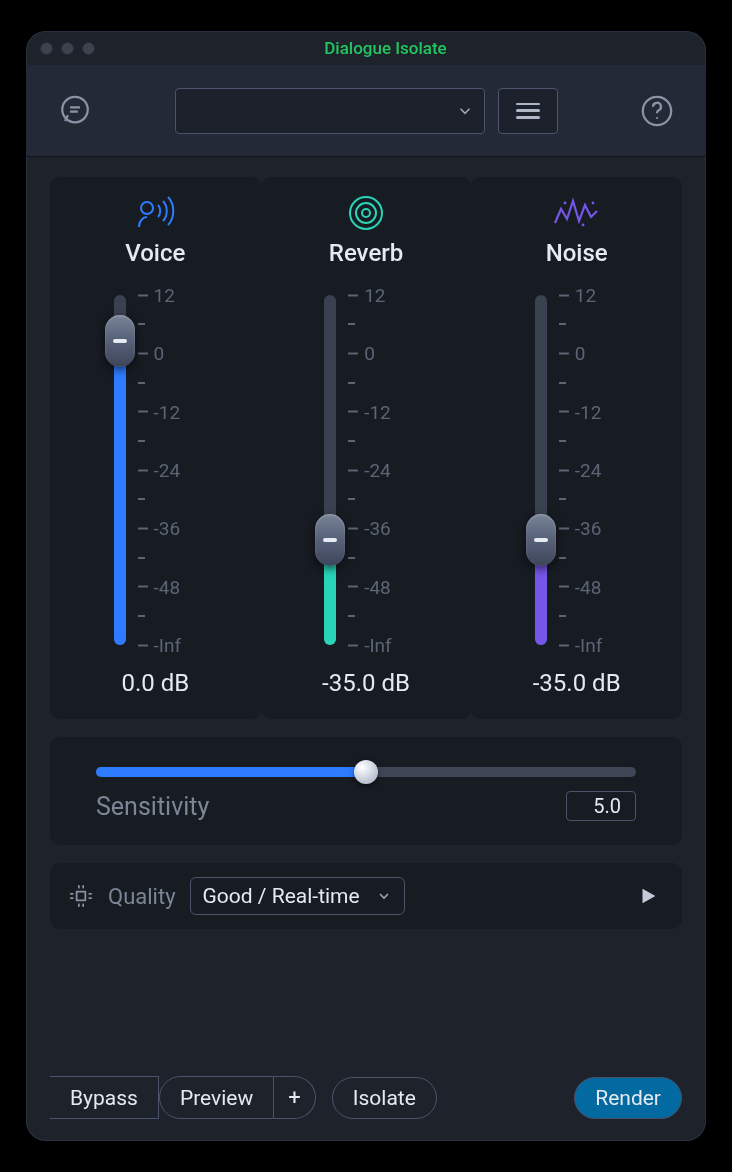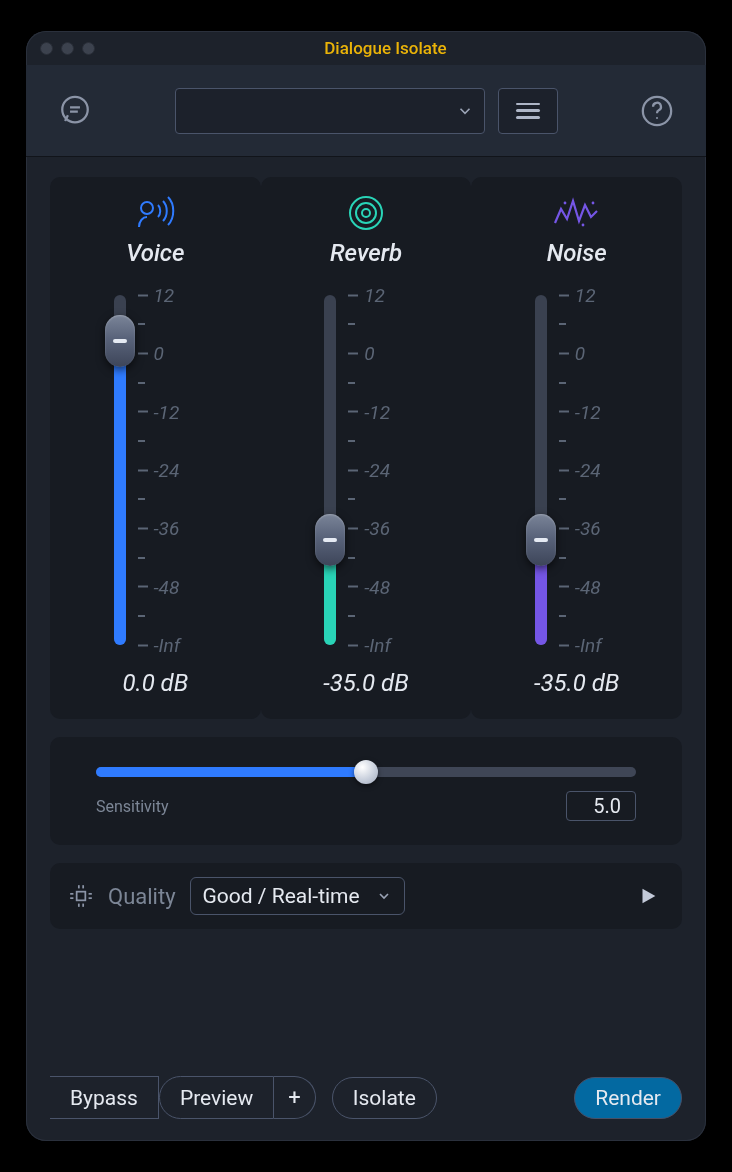--- a/index.html
+++ b/index.html
@@ -17,51 +17,51 @@
     --purple:#7556e6;
     --grey-light:#d4dae6;
     --grey-mid:#8f9aaf;
   }
   *{box-sizing:border-box;font-family:-apple-system,BlinkMacSystemFont,"Segoe UI",Roboto,sans-serif;}
   body{margin:0;background:#000;display:flex;align-items:center;justify-content:center;height:1172px;width:732px;overflow:hidden;}
   .window{width:680px;height:1110px;background:var(--win-bg);border-radius:20px;box-shadow:0 20px 60px rgba(0,0,0,.6), inset 0 0 0 1px #2a303c;display:flex;flex-direction:column;overflow:hidden;}
   .titlebar{height:34px;display:flex;align-items:center;position:relative;padding:0 14px;}
   .traffic{display:flex;gap:8px;}
   .dot{width:13px;height:13px;border-radius:50%;background:#3c424e;border:1px solid #2a2f39;}
-  .title{position:absolute;left:0;right:0;text-align:center;color:#eab308;font-size:17px;font-weight:500;padding-left:39px;}
+  .title{position:absolute;left:0;right:0;text-align:center;color:#22c55e;font-size:17px;font-weight:500;padding-left:39px;}
   .toolbar{height:92px;background:#232a36;display:flex;align-items:center;padding:0 28px;gap:14px;border-bottom:1px solid #11141a;}
   .spacer{flex:1;}
   .iconbtn{width:42px;height:42px;display:flex;align-items:center;justify-content:center;color:#8b94a7;}
   .preset{height:46px;width:310px;background:#1c212b;border:1px solid var(--border2);border-radius:4px;display:flex;align-items:center;justify-content:flex-end;padding:0 10px;}
   .chev-down{width:18px;height:18px;color:#9aa3b5;}
   .menu{height:46px;width:60px;background:#1c212b;border:1px solid var(--border2);border-radius:4px;display:flex;align-items:center;justify-content:center;margin-left:-1px;}
   .menu .bars{width:24px;height:16px;display:flex;flex-direction:column;justify-content:space-between;}
   .menu .bars span{height:2.5px;background:#aeb6c7;border-radius:2px;}
   .content{flex:1;padding:20px 24px 22px;display:flex;flex-direction:column;gap:18px;}
-  .sliders-row{display:flex;gap:0;font-style:italic;}
+  .sliders-row{display:flex;gap:0;}
   .card{flex:1;background:var(--panel);border-radius:10px;padding:16px 0 22px;display:flex;flex-direction:column;align-items:center;}
   .card-icon{height:40px;display:flex;align-items:center;justify-content:center;margin-bottom:6px;}
   .card-title{color:var(--text);font-size:24px;font-weight:500;margin-bottom:18px;}
   .slider-zone{position:relative;height:370px;width:100%;}
   .track{position:absolute;left:33%;top:10px;bottom:10px;width:12px;border-radius:6px;background:#3a4150;transform:translateX(-50%);}
   .fill{position:absolute;left:0;right:0;bottom:0;border-radius:0 0 6px 6px;}
   .thumb{position:absolute;left:33%;transform:translate(-50%,-50%);width:30px;height:52px;border-radius:15px;background:linear-gradient(180deg,#7a8498 0%,#59637a 45%,#3d4559 100%);box-shadow:0 3px 8px rgba(0,0,0,.6), inset 0 1px 2px rgba(255,255,255,.25);display:flex;align-items:center;justify-content:center;}
   .thumb::after{content:"";width:14px;height:4px;background:#e5eaf3;border-radius:2px;}
   .ticks{position:absolute;left:calc(33% + 18px);top:10px;bottom:10px;right:4px;}
   .tickrow{position:absolute;left:0;right:0;display:flex;align-items:center;gap:6px;}
   .tickrow .dash{width:10px;height:2px;background:var(--tick);}
   .tickrow.small .dash{width:7px;}
   .tickrow .lbl{font-size:19px;color:var(--tick);}
   .readout{margin-top:14px;font-size:24px;color:var(--text);font-weight:400;}
   .sens-card{background:var(--panel);border-radius:10px;padding:30px 46px 24px;display:flex;flex-direction:column;gap:14px;}
   .h-track{position:relative;height:10px;background:#3f4656;border-radius:5px;}
   .h-fill{position:absolute;top:0;bottom:0;left:0;background:var(--blue);border-radius:5px 0 0 5px;}
   .h-thumb{position:absolute;top:50%;transform:translate(-50%,-50%);width:24px;height:24px;border-radius:50%;background:radial-gradient(circle at 35% 30%, #fff, #c8cfdc 55%, #a2abbd);box-shadow:0 2px 5px rgba(0,0,0,.5);}
   .sens-row{display:flex;justify-content:space-between;align-items:center;}
-  .sens-lbl{color:var(--muted);font-size:16px;}
+  .sens-lbl{color:var(--muted);font-size:25px;}
   .sens-val{border:1.5px solid var(--border2);border-radius:4px;color:var(--text);font-size:20px;padding:2px 14px;min-width:70px;text-align:right;}
   .quality-card{background:var(--panel);border-radius:10px;padding:14px 18px;display:flex;align-items:center;gap:14px;justify-content:center;}
   .q-icon{width:26px;height:26px;color:#8b94a7;}
   .q-lbl{color:var(--muted);font-size:22px;}
   .q-select{border:1.5px solid var(--border2);border-radius:6px;padding:6px 12px;display:flex;align-items:center;gap:16px;color:var(--text);font-size:21px;}
   .play-btn{margin-left:auto;width:32px;display:flex;align-items:center;justify-content:center;}
   .footer{display:flex;gap:16px;align-items:center;margin-top:auto;}
   .pillgroup{display:flex;}
   .pill{border:1.5px solid var(--border2);color:var(--text);font-size:21px;padding:8px 20px;display:flex;align-items:center;justify-content:center;}
   .pill.first{border-radius:22px 0 0 22px;}

